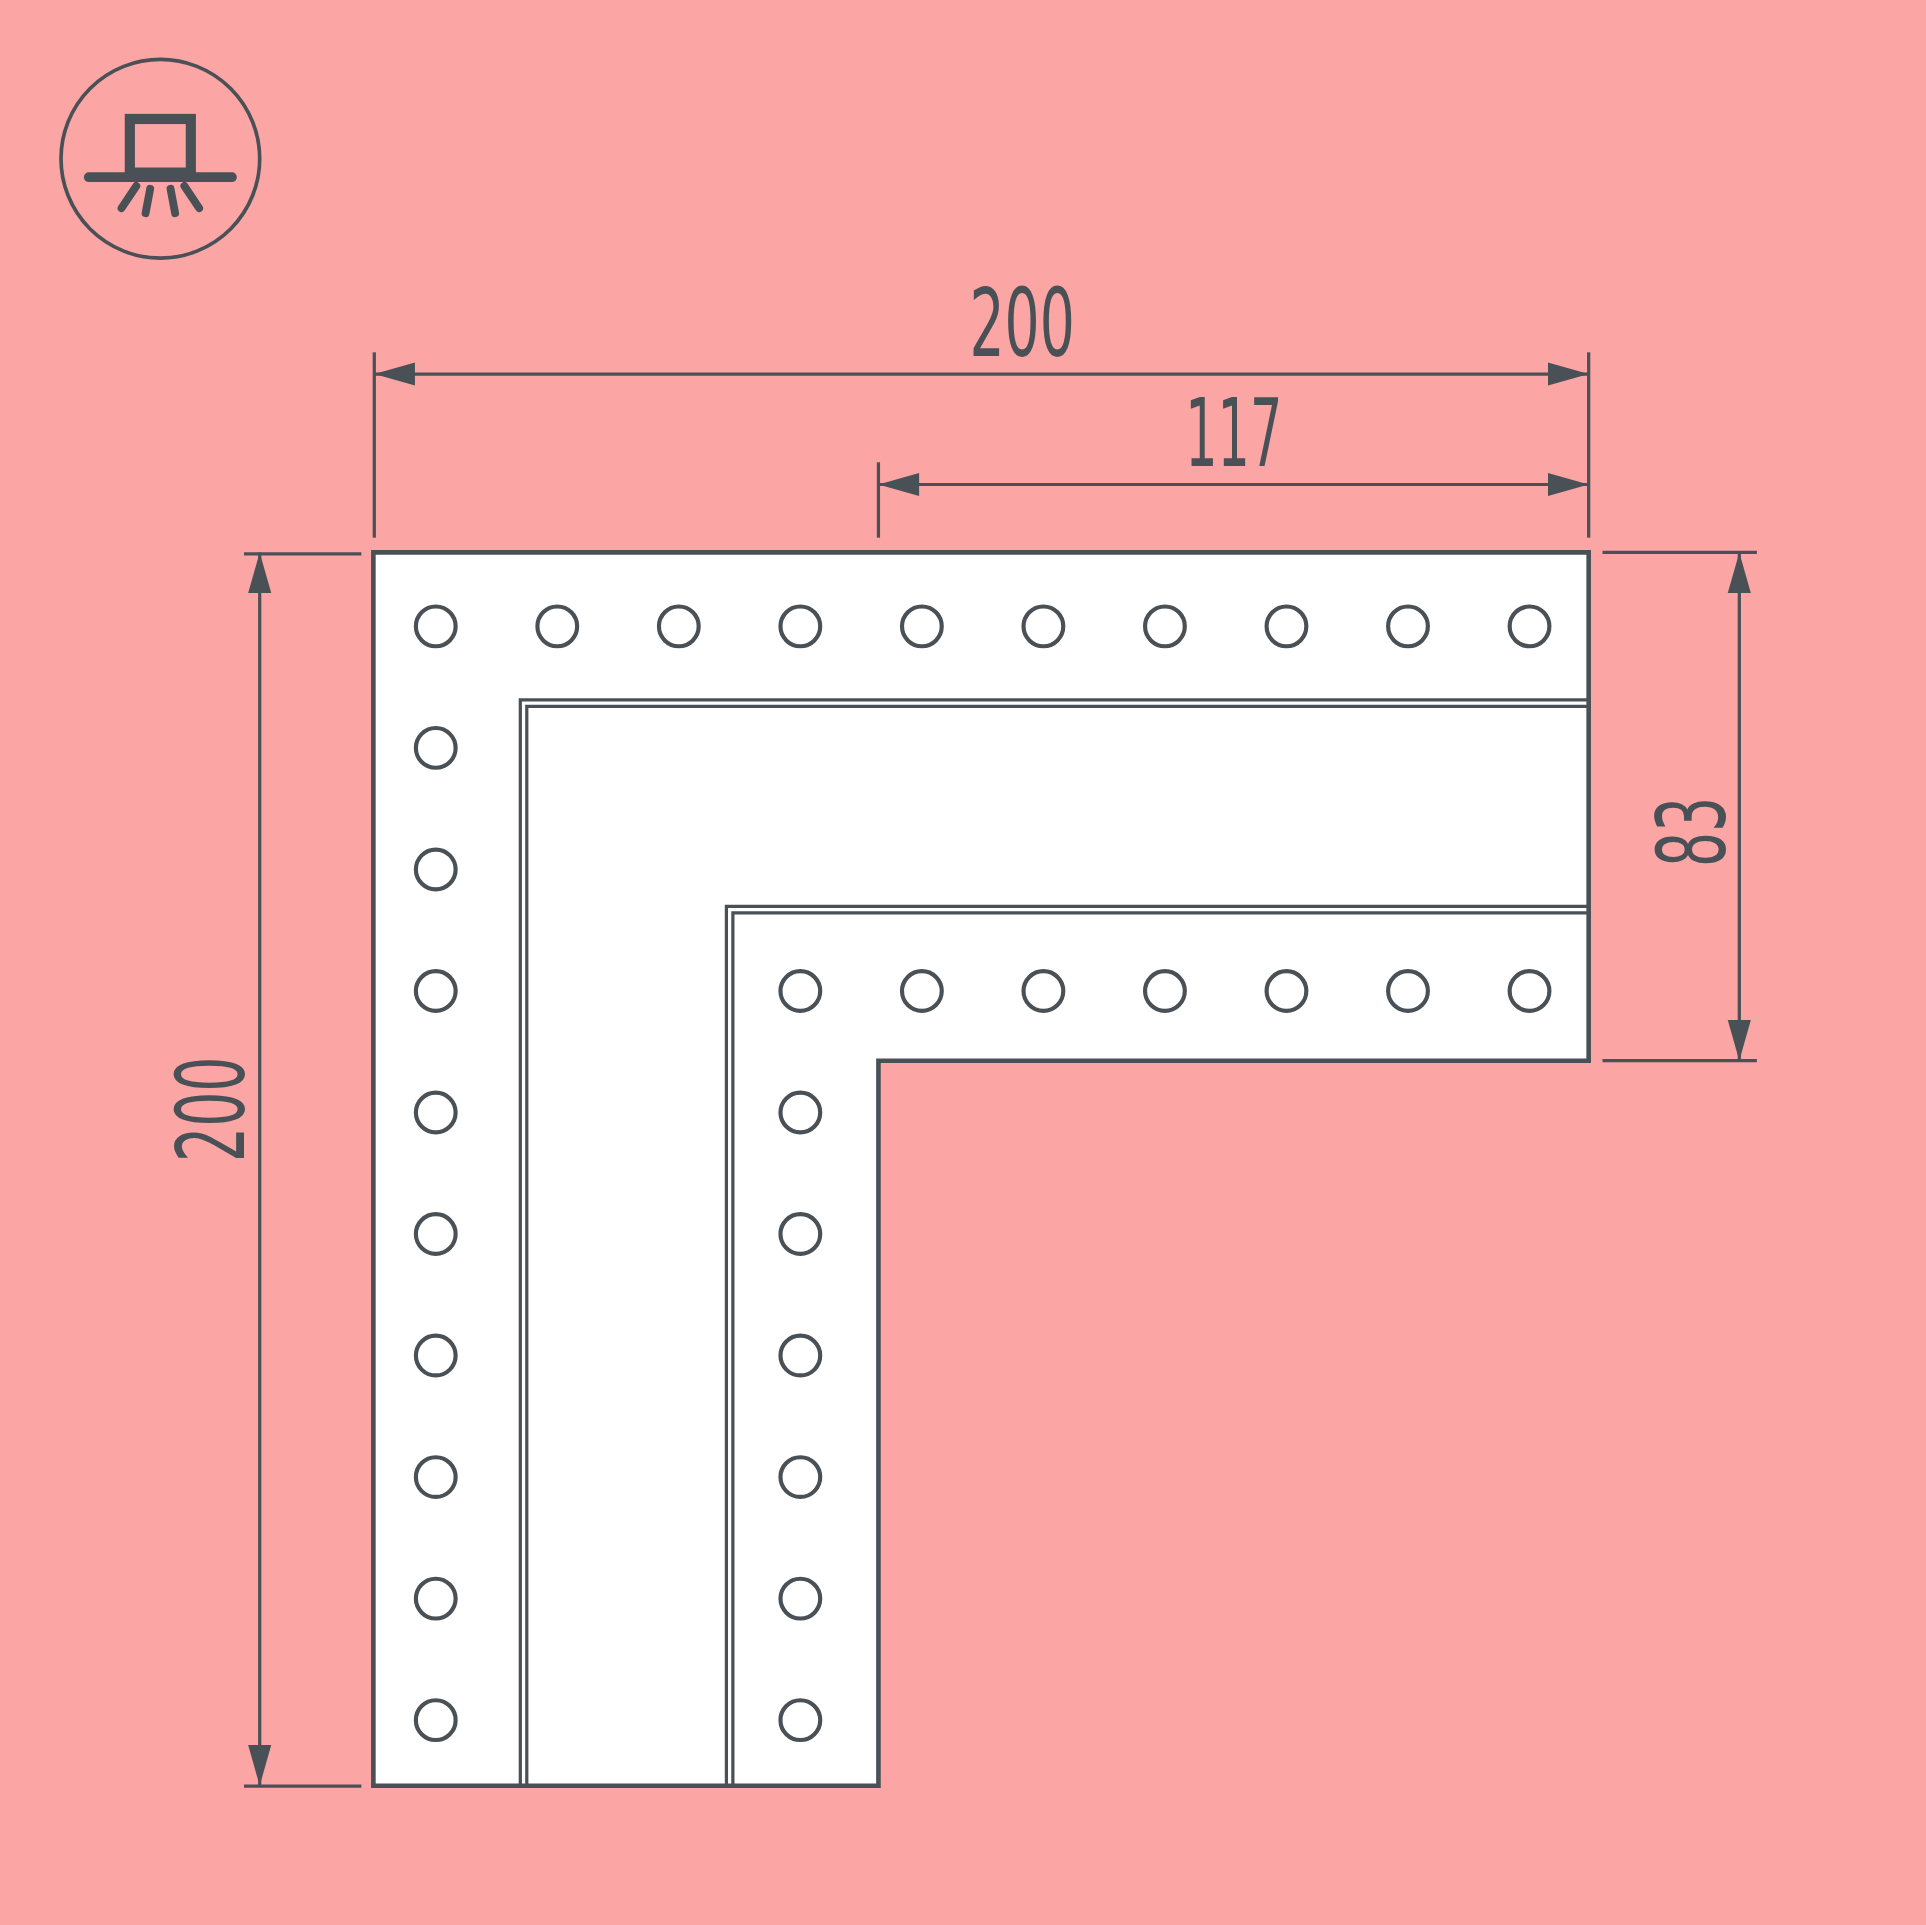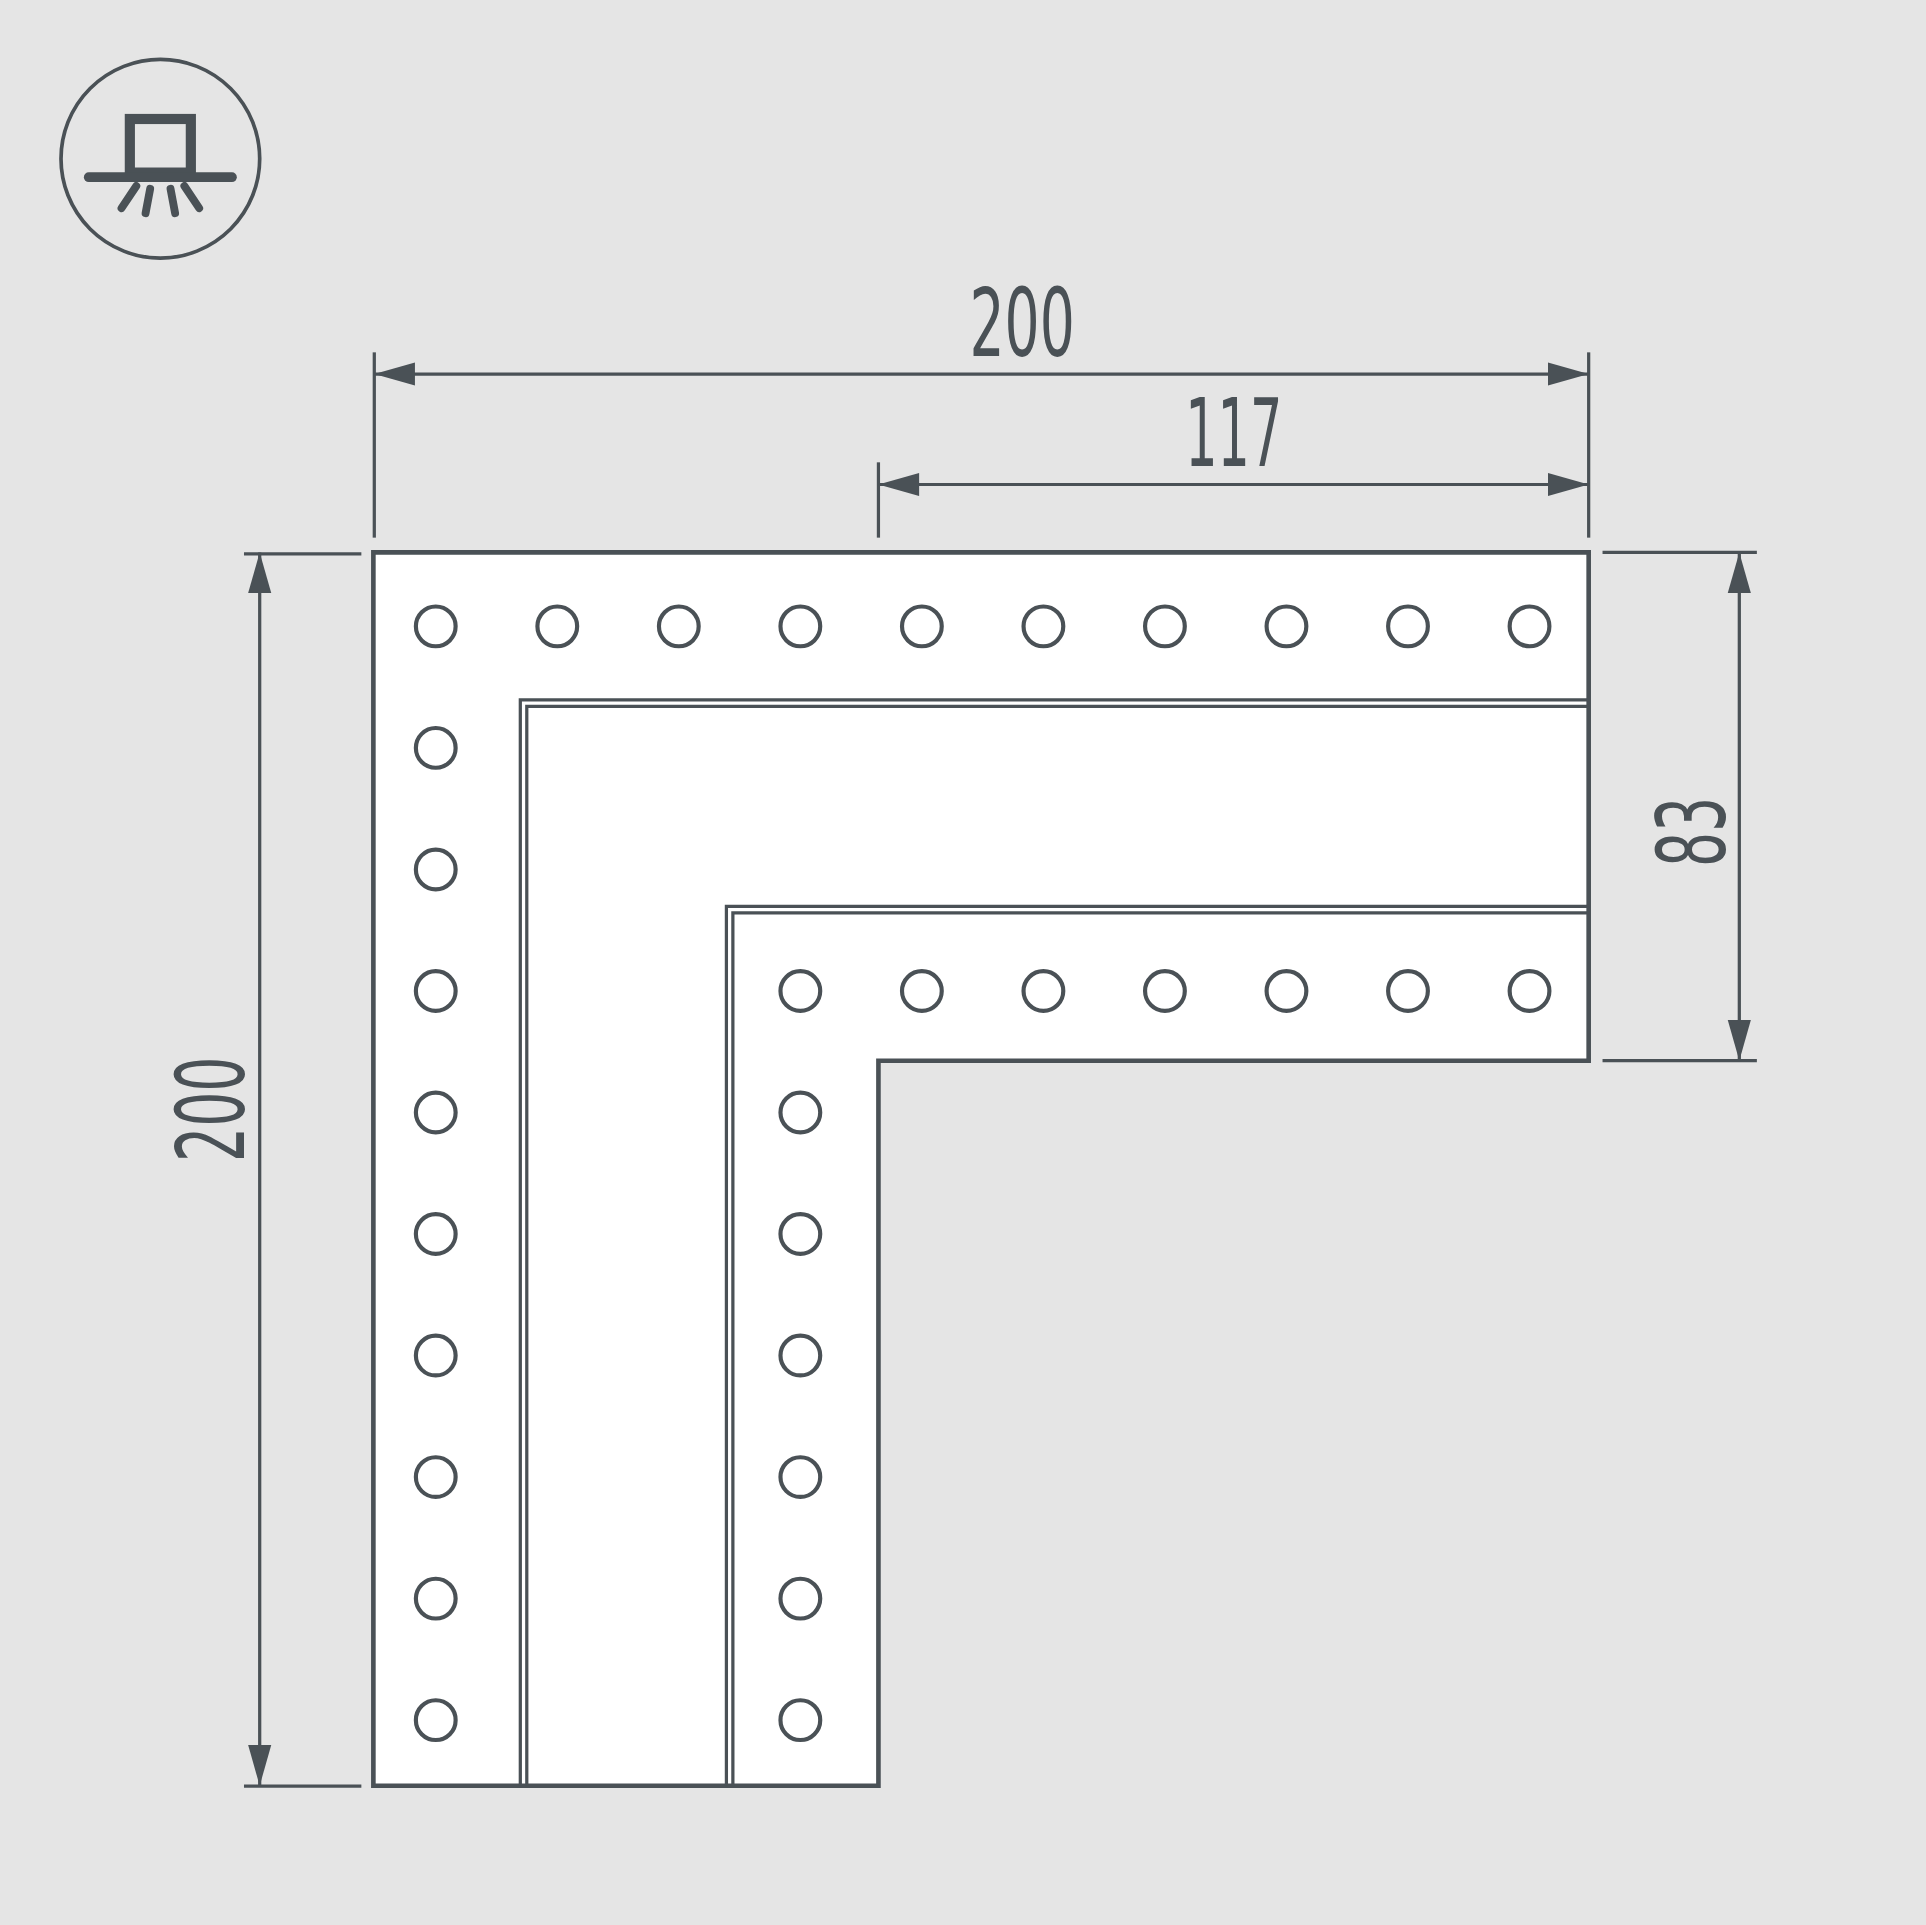--- a/index.html
+++ b/index.html
@@ -1,16 +1,16 @@
 <!DOCTYPE html>
 <html style="font-size:7.4px"><head>
 <meta charset="utf-8">
 <style>
   html,body{margin:0;padding:0;background:#ffffff;}
-  .stage{width:1926px;height:1926px;position:relative;background:#e5e5e5;font-family:"DejaVu Sans",sans-serif;}
+  .stage{width:1926px;height:1926px;position:relative;background:#fca5a5;font-family:"DejaVu Sans",sans-serif;}
   svg{display:block;width:1926px;height:1926px;}
   text{font-family:"DejaVu Sans","Liberation Sans",sans-serif;}
 </style>
 </head>
 <body>
 
 <div class="stage">
   <svg viewBox="0 0 4168 4167" xmlns="http://www.w3.org/2000/svg">
       <path d="M808,1195L3438,1195L3438,2295L1901,2295L1901,3864L808,3864Z" fill="#ffffff" stroke="#4a5156" stroke-width="10" stroke-linejoin="miter"></path>
       <polyline points="3438,1514 1126,1514 1126,3864" fill="none" stroke="#4a5156" stroke-width="7"></polyline>

